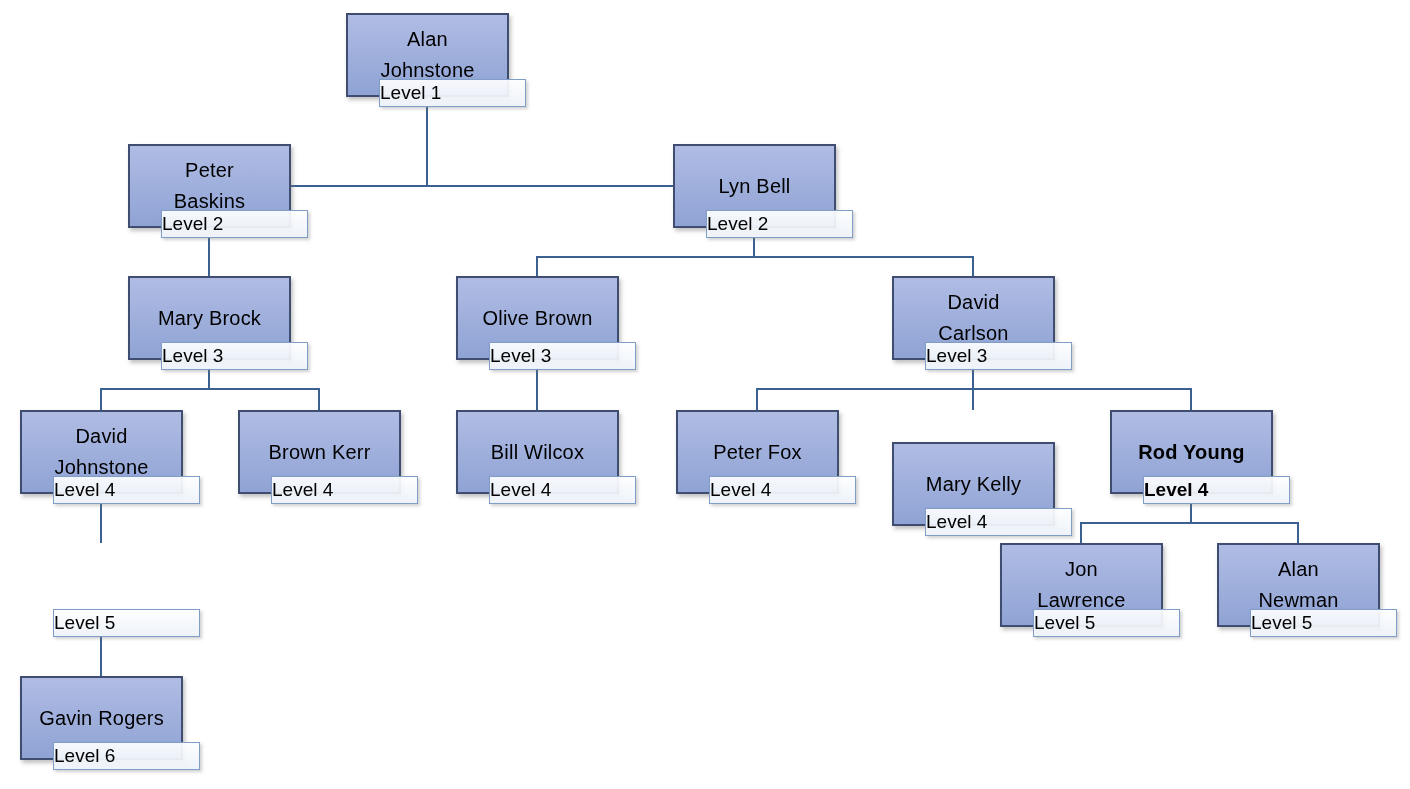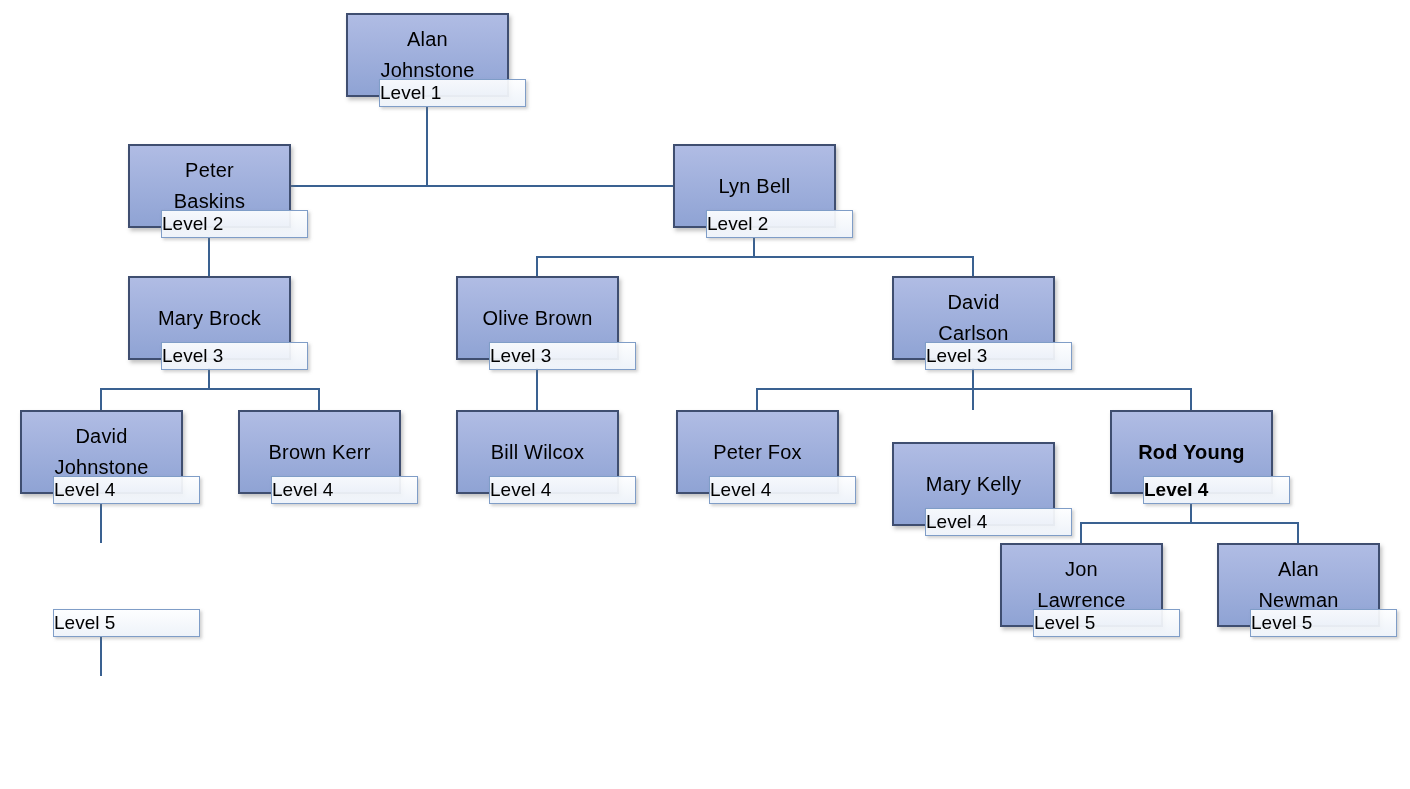--- a/index.html
+++ b/index.html
@@ -193,14 +193,22 @@
   <div class="node" style="left:1217px;top:543px;">
     <div class="node-box">
       <span class="node-name">Alan
 Newman</span>
     </div>
     <div class="level-tag">
       <span class="level-text">Level 5</span>
     </div>
   </div>
 
+  <div class="node" style="left:20px;top:676px;">
+    <div class="node-box">
+      <span class="node-name">Gavin Rogers</span>
+    </div>
+    <div class="level-tag">
+      <span class="level-text">Level 6</span>
+    </div>
+  </div>
 
 </div>
 
 </body></html>

